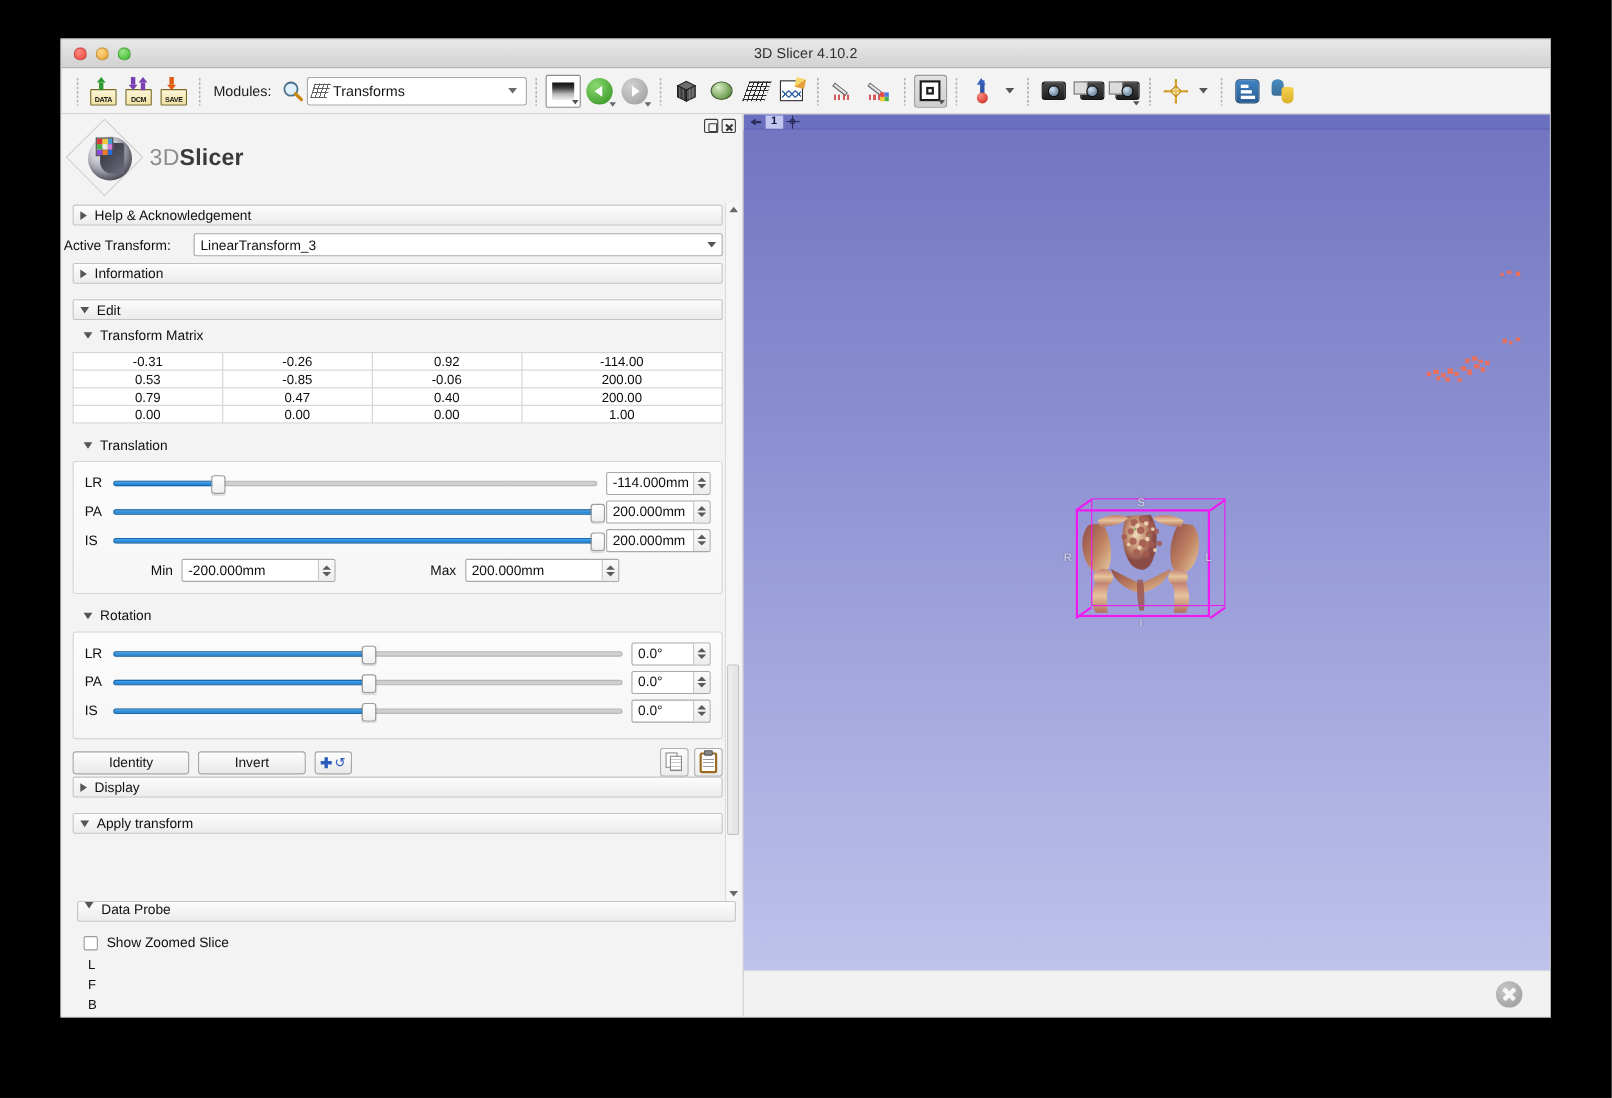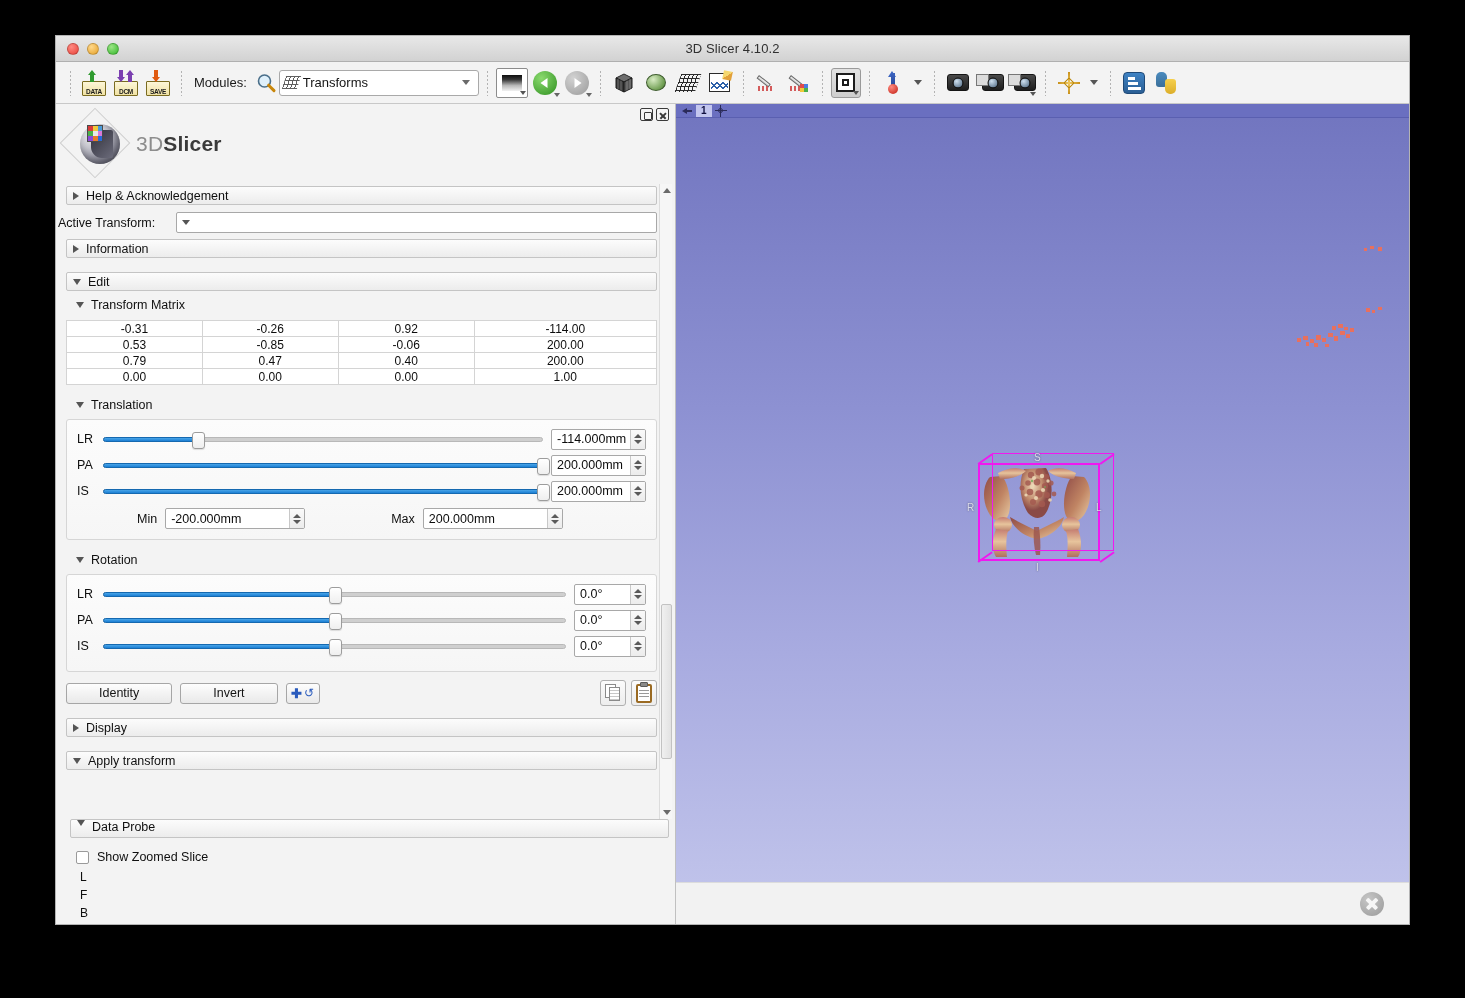--- a/index.html
+++ b/index.html
@@ -791,20 +791,21 @@
         <div id="panel-inner">
 
           <div class="ctk-header">
             <span class="tri right"></span>
             <span>Help &amp; Acknowledgement</span>
           </div>
 
           <div id="active-transform-row">
             <span id="active-transform-label">Active Transform:</span>
             <div id="active-transform-combo">
+              <span class="cbtxt">LinearTransform_3</span>
               <span class="cbar"></span>
             </div>
           </div>
 
           <div class="ctk-header" style="margin-top:6px">
             <span class="tri right"></span>
             <span>Information</span>
           </div>
 
           <div class="gap-row"></div>
@@ -990,21 +991,21 @@
               <div class="cp-btn">
                 <span class="clipboard">
                   <span class="board"></span>
                     <span class="clip"></span>
                     <span class="lines"></span>
                 </span>
               </div>
             </div>
           </div>
 
-          <div class="ctk-header" style="margin-top:12px">
+          <div class="ctk-header" style="margin-top:0">
             <span class="tri right"></span>
             <span>Display</span>
           </div>
 
           <div class="gap-row"></div>
 
           <div class="ctk-header">
             <span class="tri down"></span>
             <span>Apply transform</span>
           </div>

